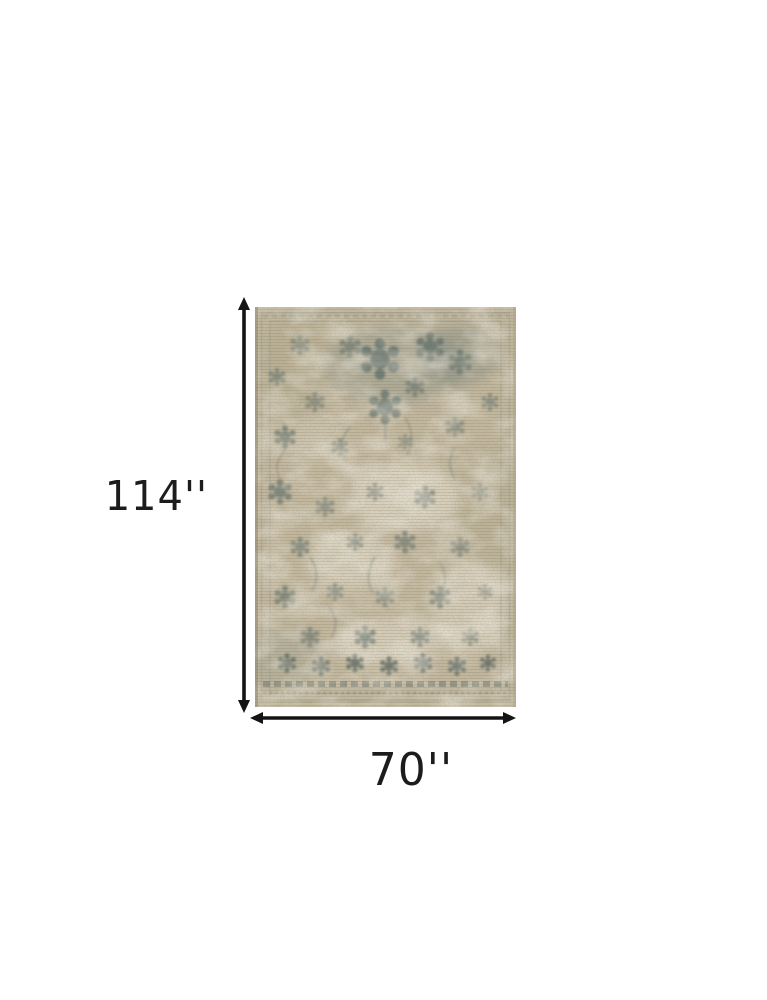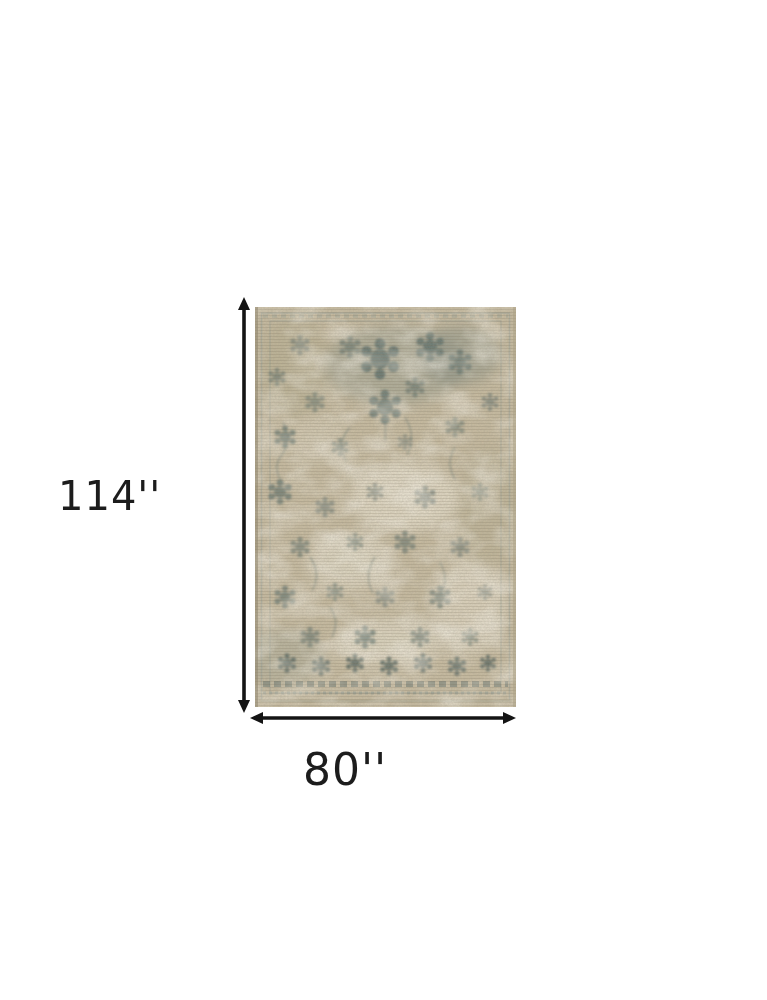--- a/index.html
+++ b/index.html
@@ -8,21 +8,21 @@
     position:relative;width:767px;height:1000px;overflow:hidden;
     background:var(--page-bg,#ffffff);
     font-family:"DejaVu Sans","Liberation Sans",sans-serif;
   }
   .rug{position:absolute;left:255px;top:307px;width:261px;height:400px;display:block;}
   .arrow{position:absolute;display:block;}
   .arrow-v{left:236px;top:296px;}
   .arrow-h{left:249px;top:710px;}
   .dim-label{
     position:absolute;color:var(--label-text,#1c1c1c);
-    text-align:left;white-space:nowrap;letter-spacing:1px;
+    text-align:right;white-space:nowrap;letter-spacing:1px;
   }
   .dim-label.height{left:58px;top:472px;width:150px;font-size:40px;line-height:48px;}
   .dim-label.width{left:303px;top:744px;width:150px;font-size:44px;line-height:52px;}
 </style>
 </head>
 <body>
 
 <div class="stage">
 
   <svg class="rug" viewBox="0 0 261 400" preserveAspectRatio="none" role="img">
@@ -150,15 +150,15 @@
     <polygon points="8,417 2,404 14,404" fill="var(--dimension-line,#141414)"></polygon>
   </svg>
 
   <svg class="arrow arrow-h" width="268" height="16" viewBox="0 0 268 16">
     <line x1="13" y1="8" x2="255" y2="8" stroke="var(--dimension-line,#141414)" stroke-width="3.6"></line>
     <polygon points="1,8 14,2 14,14" fill="var(--dimension-line,#141414)"></polygon>
     <polygon points="267,8 254,2 254,14" fill="var(--dimension-line,#141414)"></polygon>
   </svg>
 
   <div class="dim-label height">114''</div>
-  <div class="dim-label width">80''</div>
+  <div class="dim-label width">70''</div>
 
 </div>
 
 </body></html>

